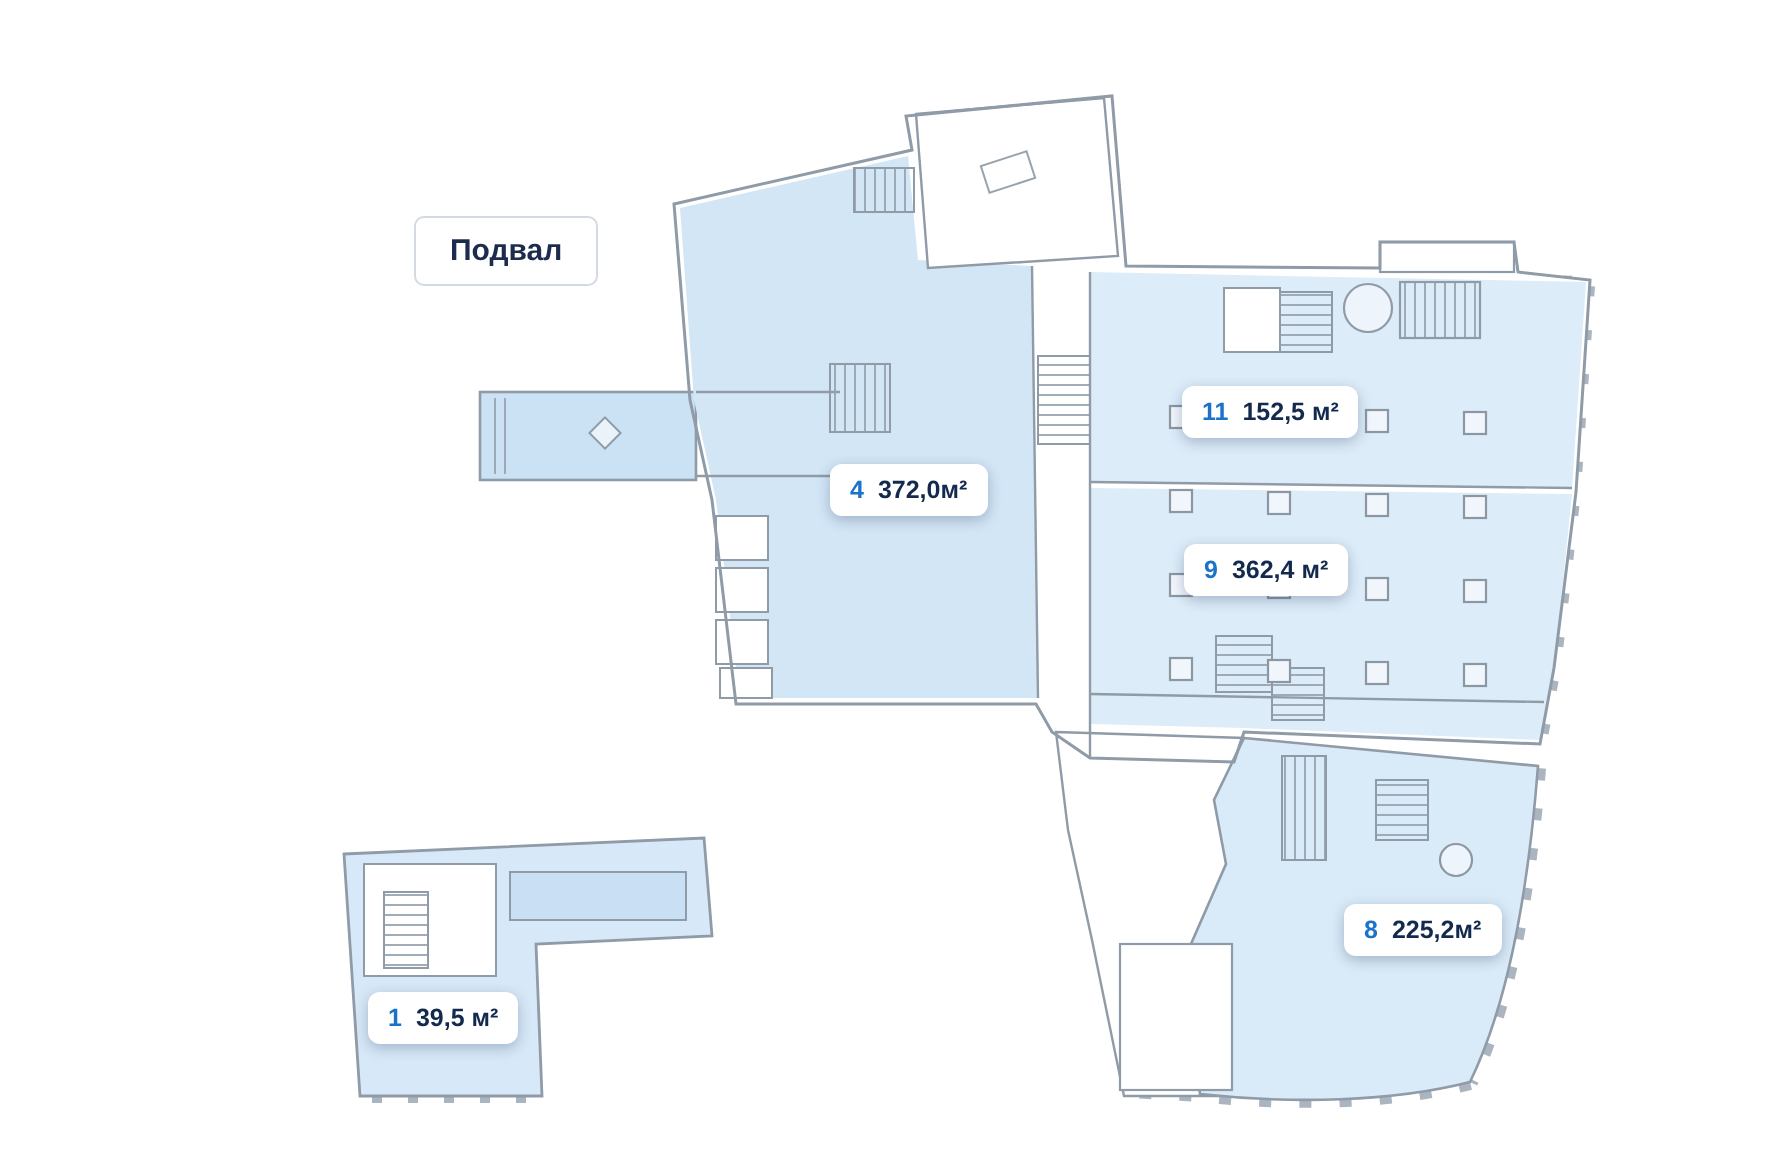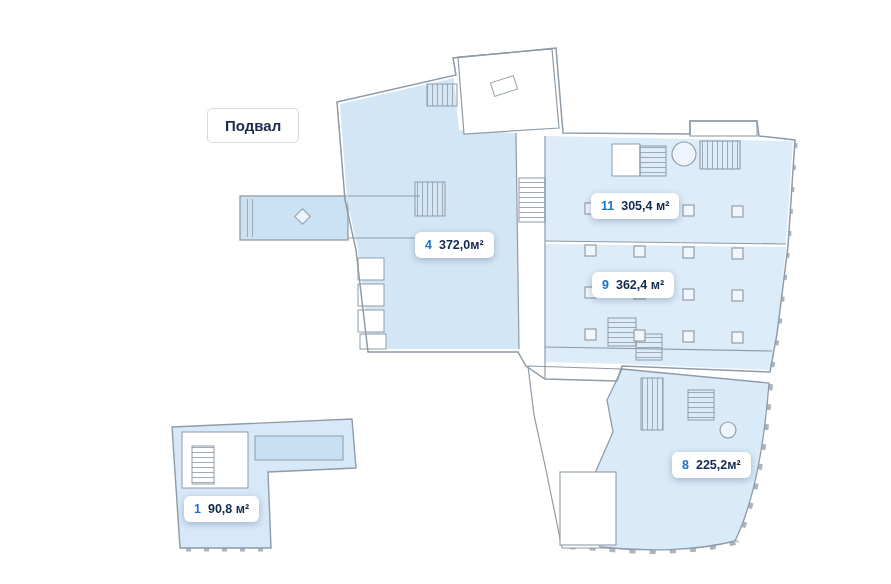--- a/index.html
+++ b/index.html
@@ -148,31 +148,31 @@
     <span>Подвал</span>
   </div>
 
   <div class="badge" style="left:415px; top:232px;">
     <span class="num">4</span>
     <span class="area">372,0м²</span>
   </div>
 
   <div class="badge" style="left:591px; top:193px;">
     <span class="num">11</span>
-    <span class="area">305,4 м²</span>
+    <span class="area">152,5 м²</span>
   </div>
 
   <div class="badge" style="left:592px; top:272px;">
     <span class="num">9</span>
     <span class="area">362,4 м²</span>
   </div>
 
   <div class="badge" style="left:672px; top:452px;">
     <span class="num">8</span>
     <span class="area">225,2м²</span>
   </div>
 
   <div class="badge" style="left:184px; top:496px;">
     <span class="num">1</span>
-    <span class="area">90,8 м²</span>
+    <span class="area">39,5 м²</span>
   </div>
 
 </div>
 
 </body></html>

